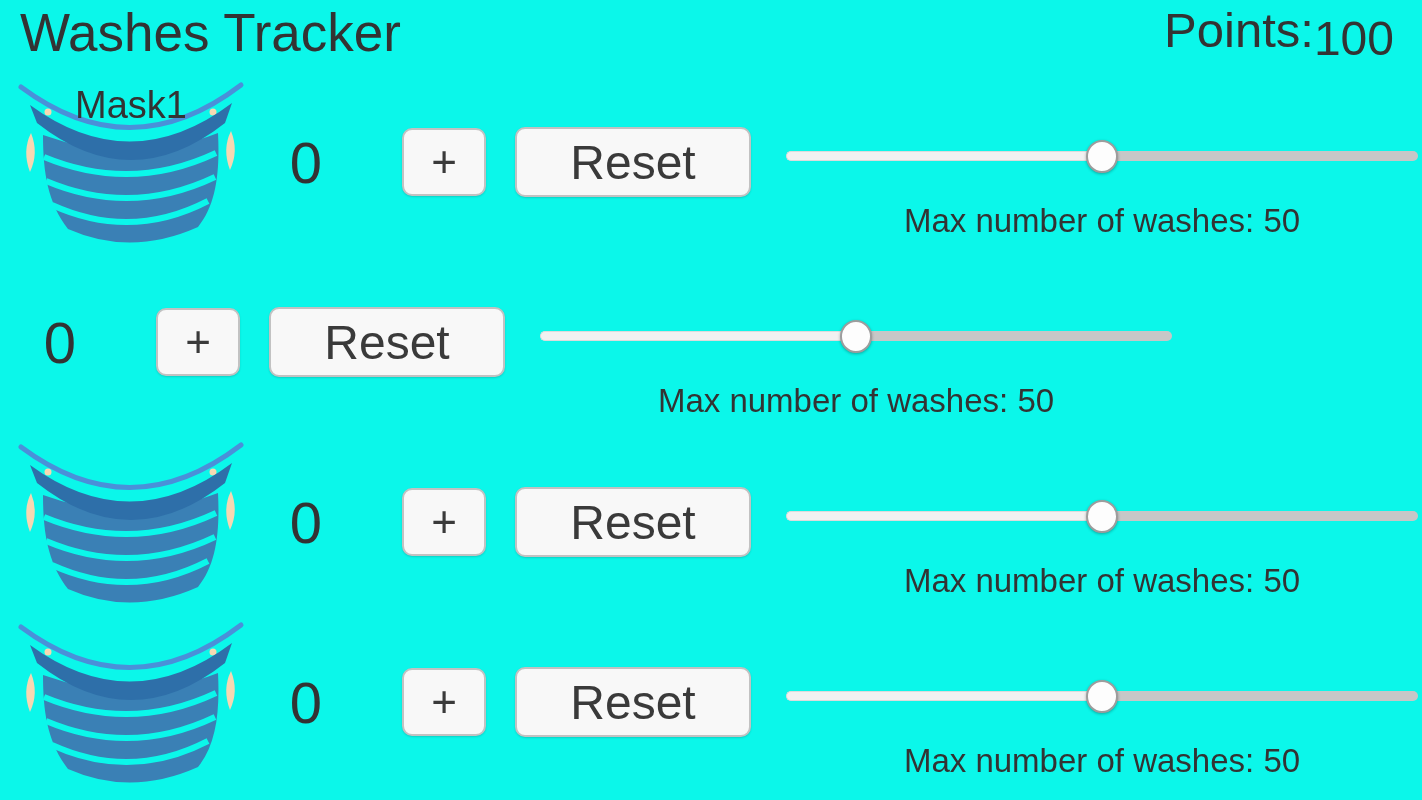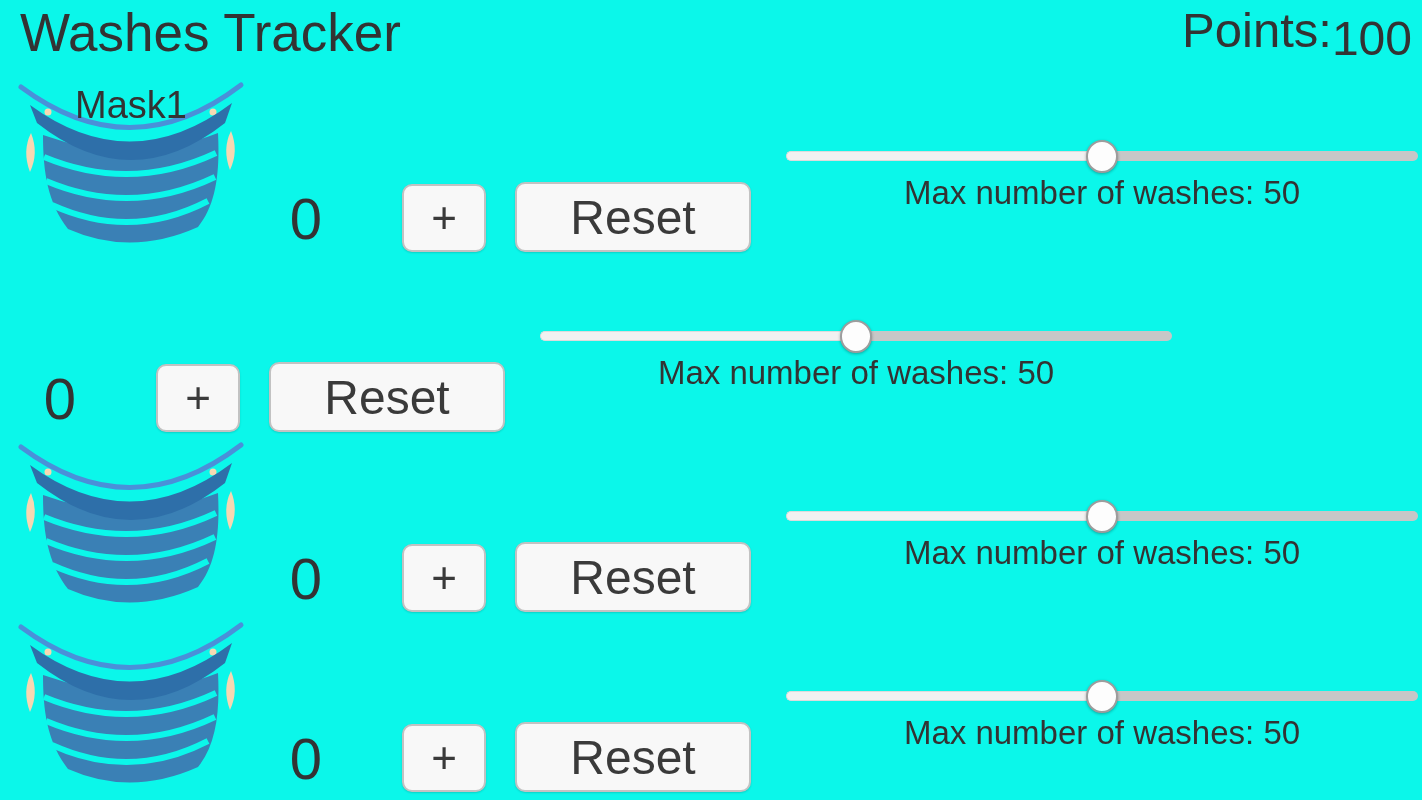--- a/index.html
+++ b/index.html
@@ -12,26 +12,26 @@
     width:1422px;height:800px;overflow:hidden;
     background:var(--color-background,#0BF7EA);
     font-family:"Liberation Sans",sans-serif;
     color:var(--color-ink,#333);
   }
   .stage{position:relative;width:1422px;height:800px;}
 
   
   .header{position:relative;height:78px;}
   .title{position:absolute;left:20px;top:4px;font-size:53px;line-height:1.1;color:var(--color-ink);}
-  .points{position:absolute;right:10px;top:4px;display:flex;align-items:flex-start;color:var(--color-ink);justify-content:flex-end;}
+  .points{position:absolute;right:28px;top:4px;display:flex;align-items:flex-start;color:var(--color-ink);justify-content:flex-end;}
   .points-label{font-size:49px;line-height:1.1;}
   .points-value{font-size:48px;line-height:1.1;margin-top:9px;}
 
   
-  .row{height:180px;display:flex;align-items:flex-end;}
+  .row{height:180px;display:flex;align-items:center;}
   .mask-wrap{position:relative;flex:none;width:230px;height:170px;margin-left:16px;align-self:flex-start;margin-top:3px;}
   .mask-svg{position:absolute;inset:0;width:100%;height:100%;}
   .mask-label{position:absolute;top:4px;left:0;right:0;text-align:center;font-size:38px;line-height:1.1;color:var(--color-ink);}
 
   .count{flex:none;width:120px;text-align:center;font-size:58px;color:var(--color-ink);position:relative;top:-6px;}
 
   .btn{
     display:flex;align-items:center;justify-content:center;
     background:var(--color-button-bg,#F8F8F8);
     border:2px solid var(--color-button-border,#C2C2C2);
@@ -53,21 +53,21 @@
     position:absolute;right:0;top:11px;height:10px;left:var(--pct);
     background:var(--color-slider-track-right,#C7C7C7);
     border-radius:0 6px 6px 0;
   }
   .thumb{
     position:absolute;top:0;left:var(--pct);width:32px;height:33px;margin-left:-16px;
     background:var(--color-slider-thumb,#FDFDFD);
     border:2px solid #9d9d9d;border-radius:50%;
     box-shadow:0 1px 3px rgba(0,0,0,0.3);
   }
-  .max-text{margin-top:2px;text-align:center;font-size:33px;color:var(--color-ink);}
+  .max-text{margin-top:30px;text-align:center;font-size:33px;color:var(--color-ink);}
 </style>
 </head>
 <body>
 
 <svg width="0" height="0" style="position:absolute" aria-hidden="true">
   <defs>
     <symbol id="mask-icon" viewBox="0 0 230 170">
       <path d="M5 6 Q 115 88 225 4" fill="none" stroke="var(--color-mask-strap,#4A90D9)" stroke-width="5" stroke-linecap="round"></path>
       <path d="M15 52 Q 6 70 14 91 Q 23 72 15 52 Z" fill="var(--color-mask-skin,#F6D8B2)"></path>
       <path d="M215 50 Q 206 68 214 89 Q 223 70 215 50 Z" fill="var(--color-mask-skin,#F6D8B2)"></path>

